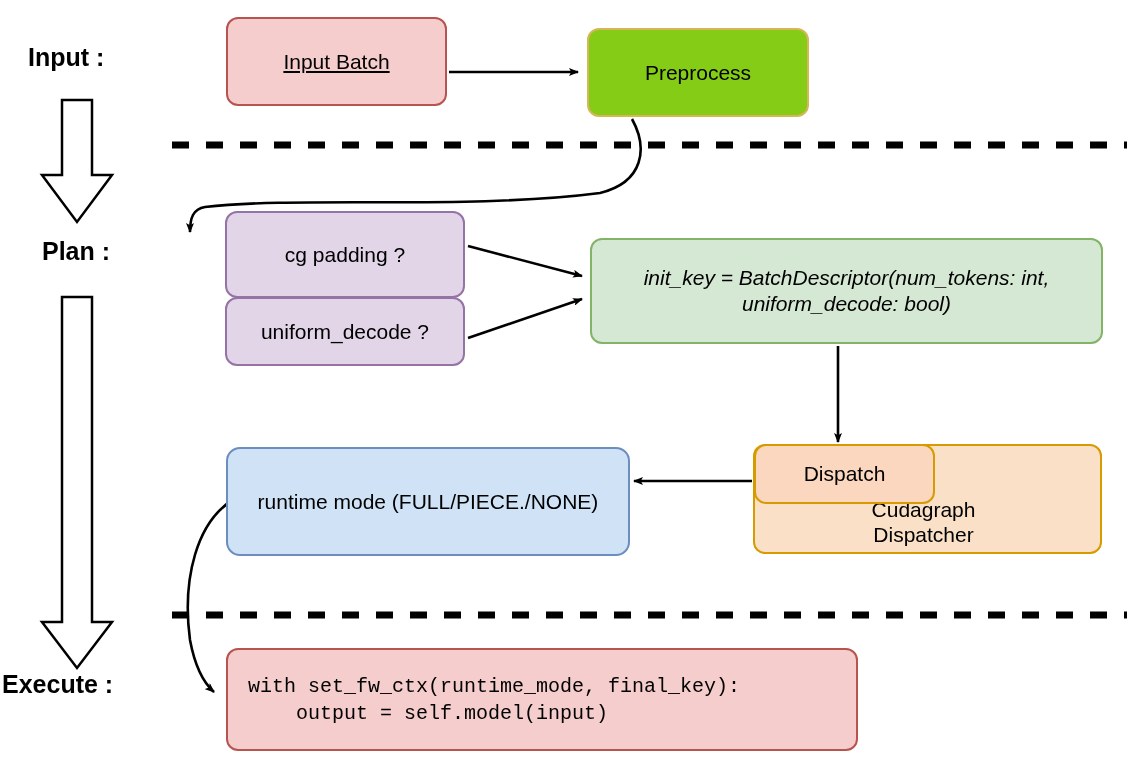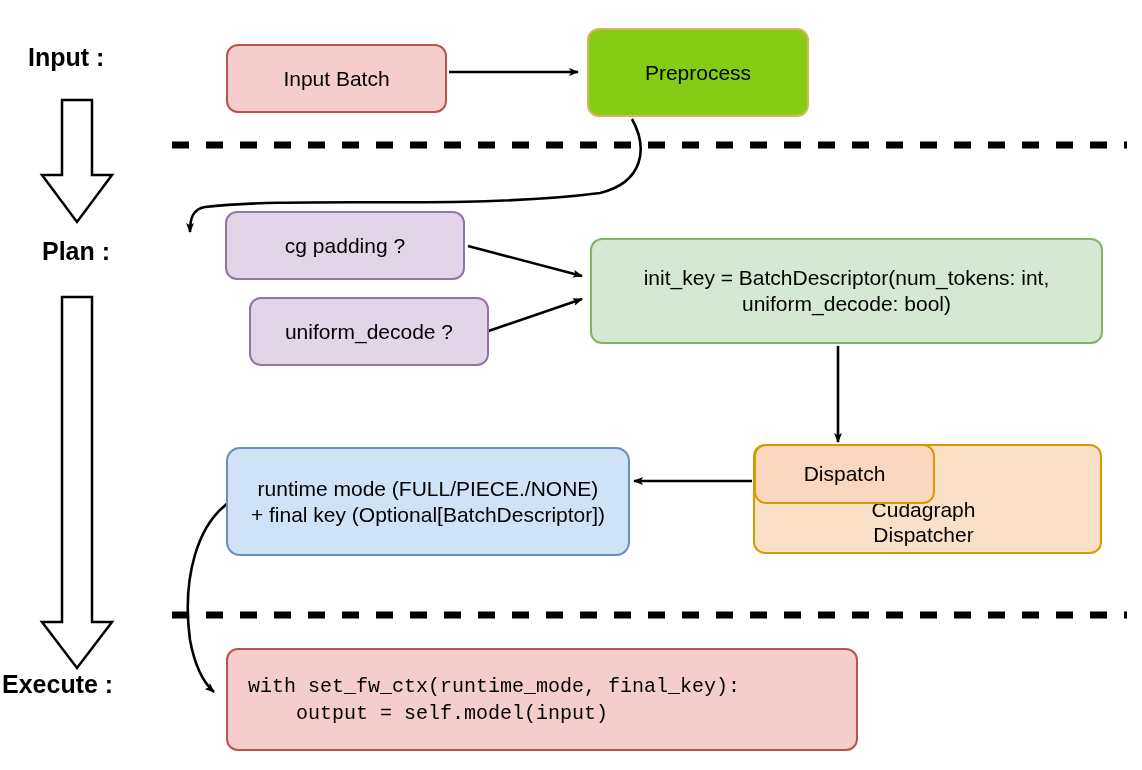--- a/index.html
+++ b/index.html
@@ -49,23 +49,23 @@
   }
   .node.mono {
     font-family: "Liberation Mono", monospace;
     font-size: 20px;
     text-align: left;
     justify-content: flex-start;
     white-space: pre;
     line-height: 1.35;
   }
   
-  #node-input-batch   { left: 226px; top: 44px;  width: 221px; height: 69px; }
+  #node-input-batch   { left: 226px; top: 17px;  width: 221px; height: 89px; text-decoration: underline; }
   #node-preprocess    { left: 587px; top: 28px;  width: 222px; height: 89px; }
-  #node-cg-padding    { left: 225px; top: 211px; width: 240px; height: 69px; }
+  #node-cg-padding    { left: 225px; top: 211px; width: 240px; height: 87px; }
   #node-uniform-dec   { left: 225px; top: 297px; width: 240px; height: 69px; }
   #node-init-key      { left: 590px; top: 238px; width: 513px; height: 106px; }
   #node-cudagraph     { left: 753px; top: 444px; width: 349px; height: 110px;
                         justify-content: flex-end; padding-right: 16px; }
   #node-dispatch      { left: 754px; top: 444px; width: 181px; height: 60px; }
   #node-runtime-mode  { left: 226px; top: 447px; width: 404px; height: 109px; border-radius: 14px; }
   #node-exec-code     { left: 226px; top: 648px; width: 632px; height: 103px;
                         padding-left: 20px; }
 </style>
 </head>
@@ -119,41 +119,40 @@
   </div>
 
   <div class="node" id="node-preprocess" style="background:#84cc16; border-color:#d6b656;">
     <span>Preprocess</span>
   </div>
 
   <div class="node" id="node-cg-padding" style="background:#e1d5e7; border-color:#9673a6;">
     <span>cg padding ?</span>
   </div>
 
-  <div class="node" id="node-uniform-dec" style="background:#e1d5e7; border-color:#9673a6;margin-left:24px;">
+  <div class="node" id="node-uniform-dec" style="background:#e1d5e7; border-color:#9673a6;">
     <span>uniform_decode ?</span>
   </div>
 
-  <div class="node" id="node-init-key" style="background:#d5e8d4; border-color:#82b366; flex-direction:column;">
+  <div class="node" id="node-init-key" style="background:#d5e8d4; border-color:#82b366; flex-direction:column;font-style:italic;">
     <span>init_key = BatchDescriptor(num_tokens: int,</span>
     <span>uniform_decode: bool)</span>
   </div>
 
   <div class="node" id="node-cudagraph" style="background:#fbe0c8; border-color:#d79b00; flex-direction:column;">
     <span>Cudagraph</span>
     <span>Dispatcher</span>
   </div>
 
   <div class="node" id="node-dispatch" style="background:#fad7be; border-color:#d79b00;">
     <span>Dispatch</span>
   </div>
 
   <div class="node" id="node-runtime-mode" style="background:#cfe2f6; border-color:#6c8ebf; flex-direction:column;">
     <span>runtime mode (FULL/PIECE./NONE)</span>
-    <span>+ final key (Optional[BatchDescriptor])</span>
   </div>
 
   <div class="node mono" id="node-exec-code" style="background:#f5cdcd; border-color:#b85450; flex-direction:column; align-items:flex-start; justify-content:center;">
     <span>with set_fw_ctx(runtime_mode, final_key):</span>
     <span>    output = self.model(input)</span>
   </div>
 
 </div>
 
 </body></html>

